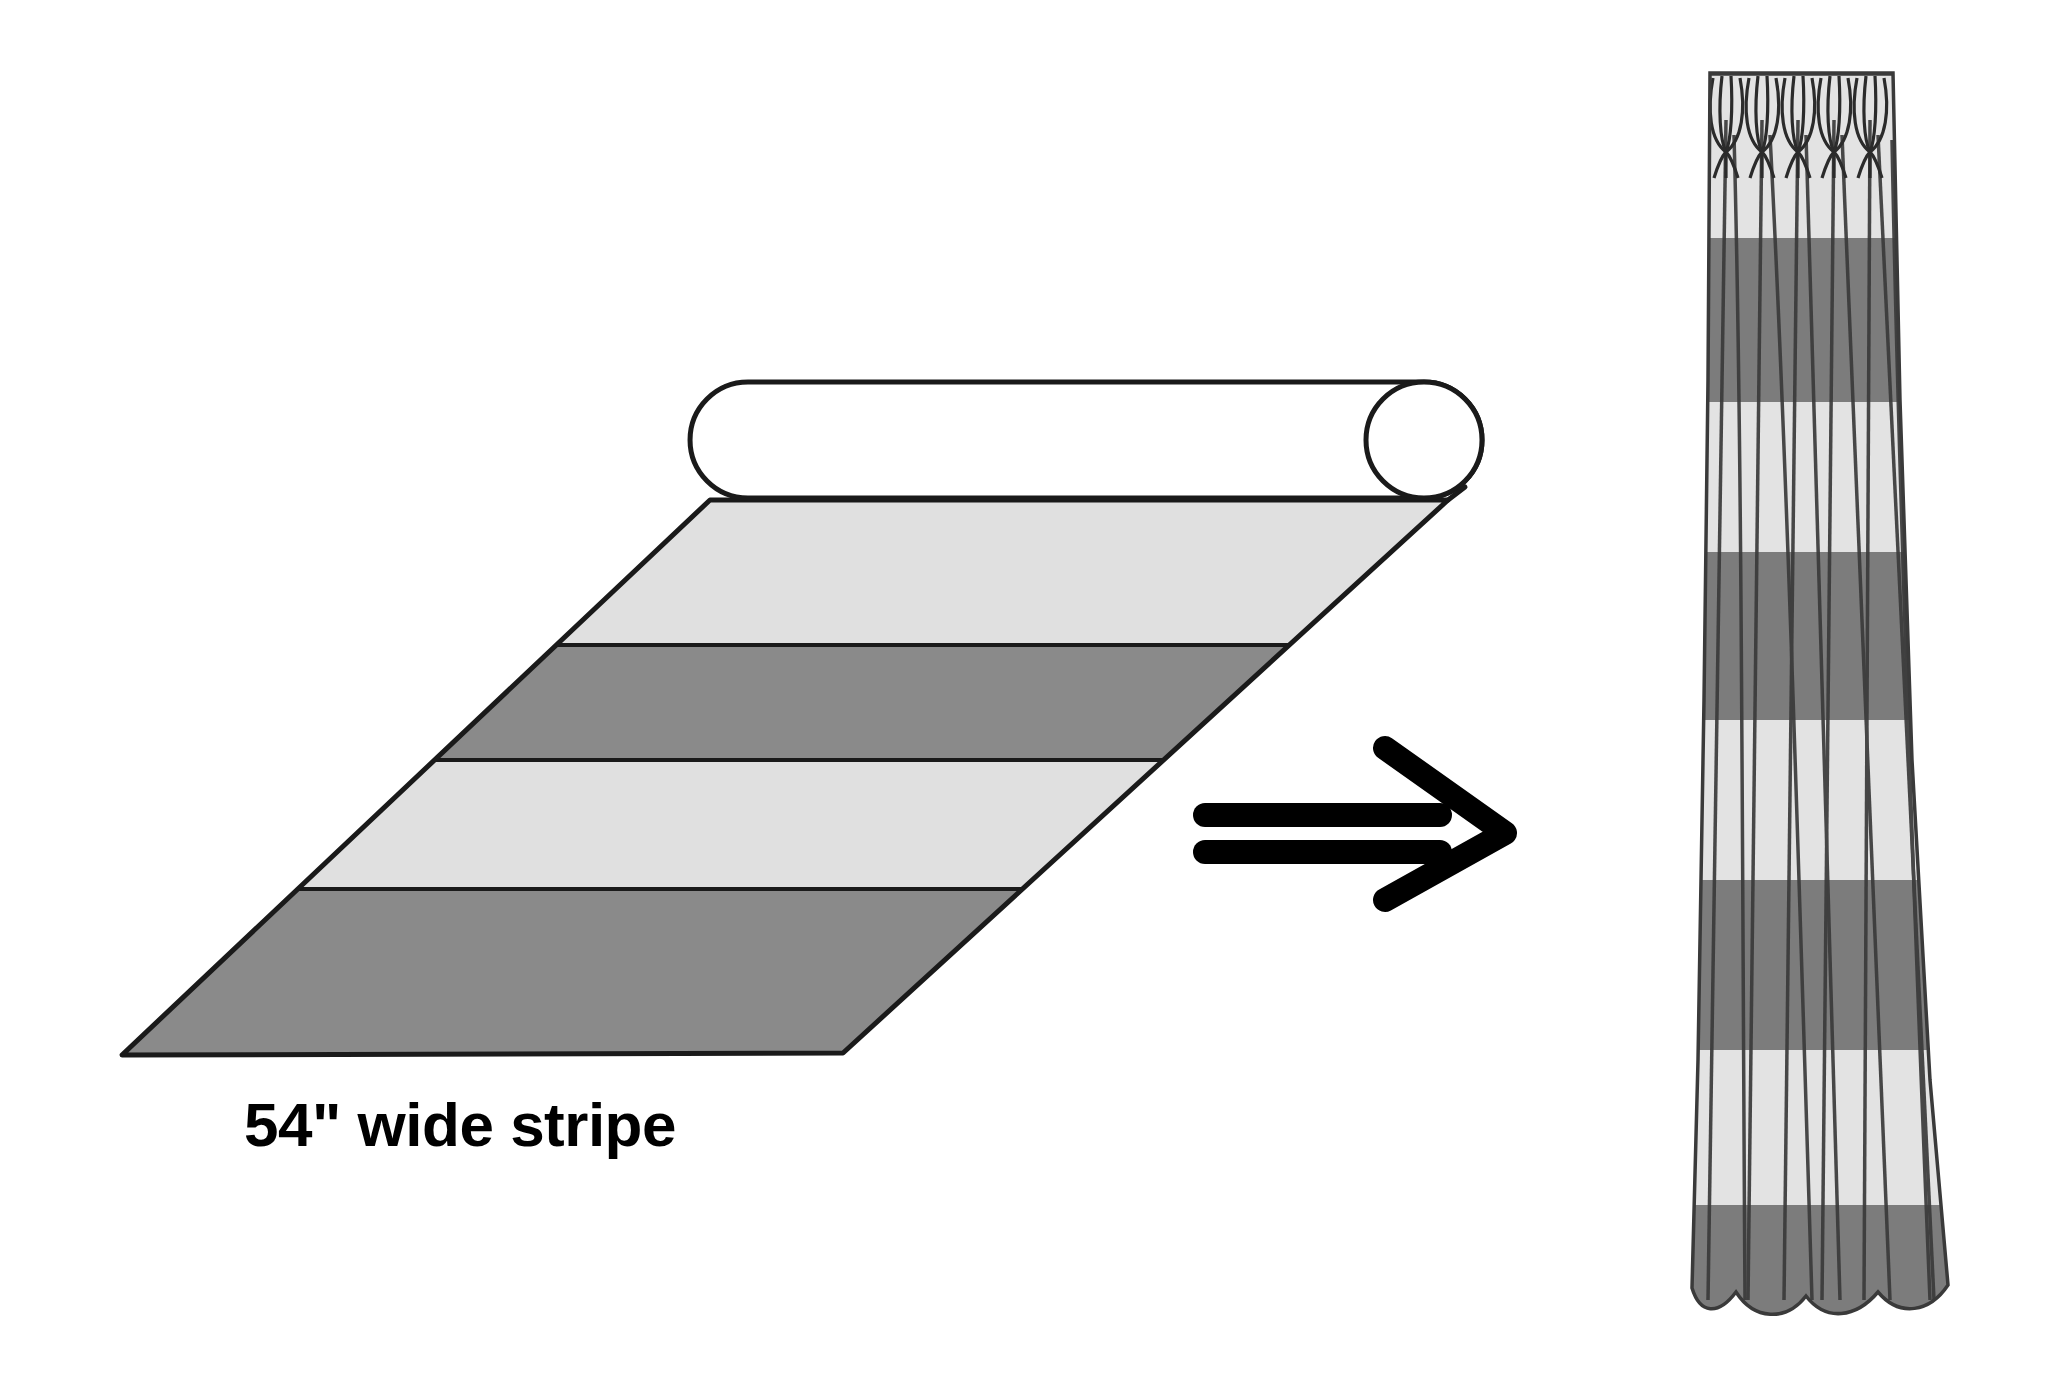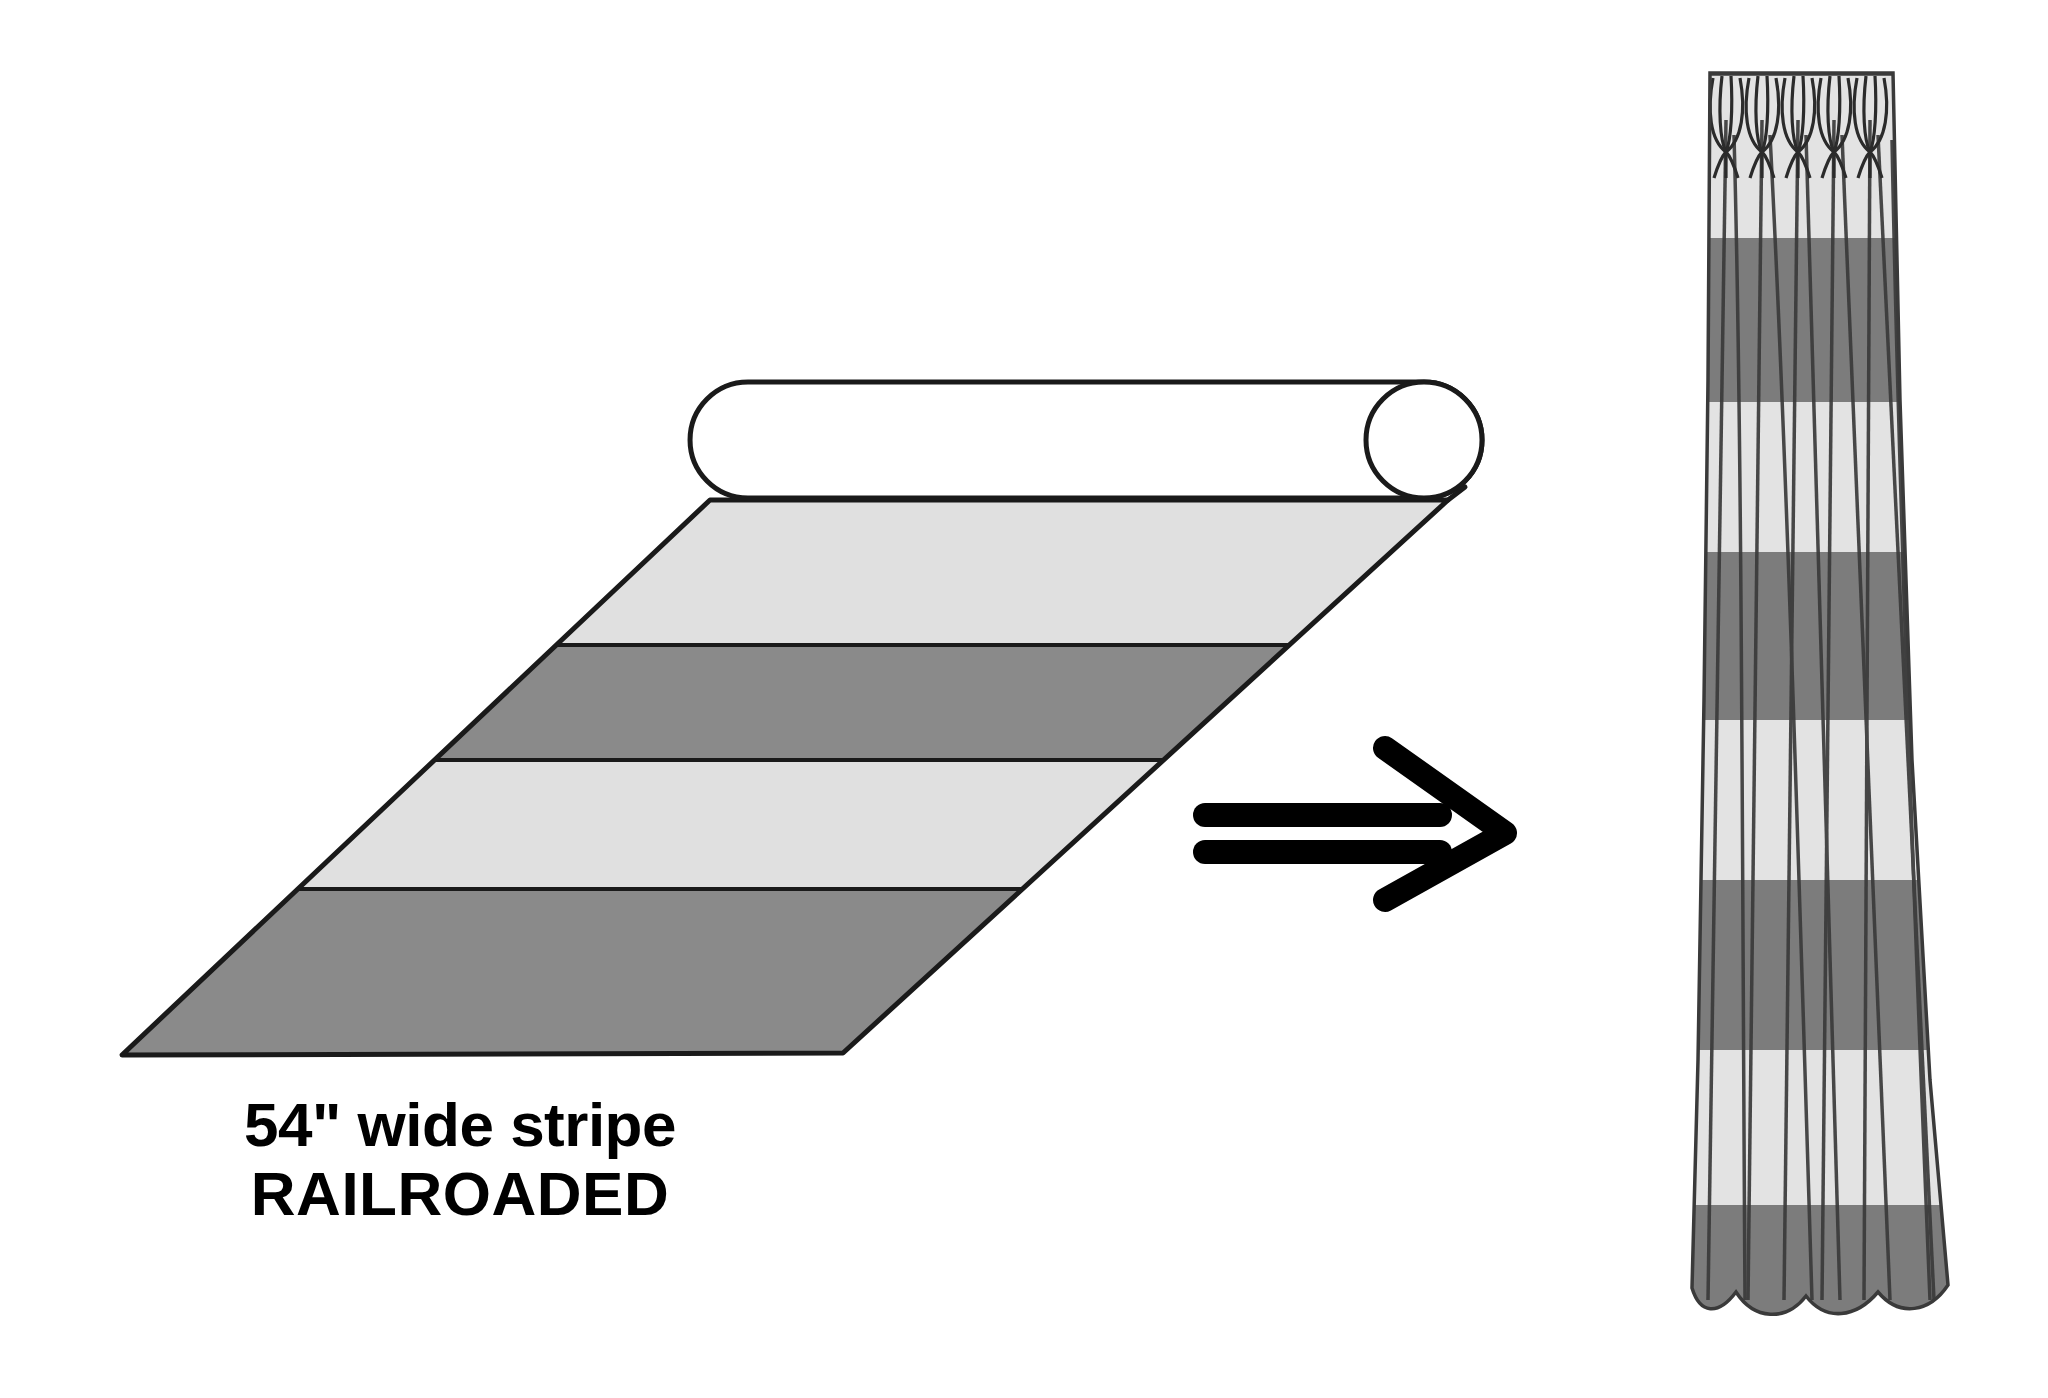--- a/index.html
+++ b/index.html
@@ -168,16 +168,15 @@
                C 1718,1316 1700,1314 1692,1288
                L 1698,1060 L 1704,700 L 1708,380 Z" fill="none" stroke="#3a3a3a" stroke-width="3.5"></path>
 
       <line x1="1710" y1="74" x2="1893" y2="74" stroke="#3a3a3a" stroke-width="3.5"></line>
     </g>
 
   </svg>
 
   <div class="caption">
     <span class="l1">54" wide stripe</span>
-    <span class="l2">RAILROADED</span>
   </div>
 
 </div>
 
 </body></html>

